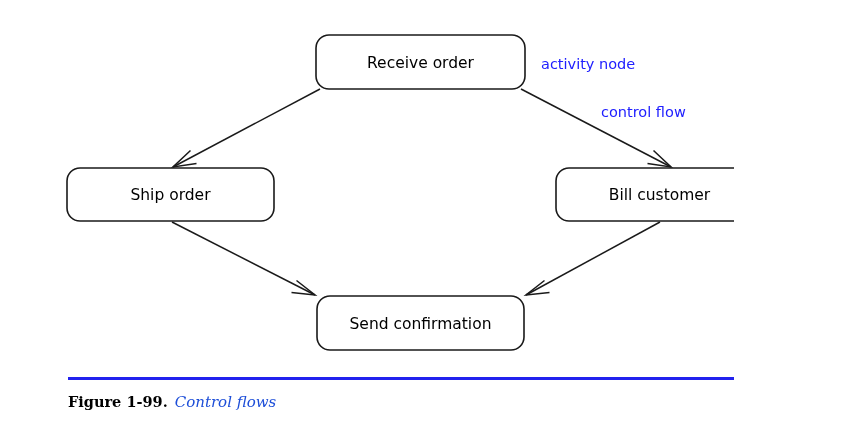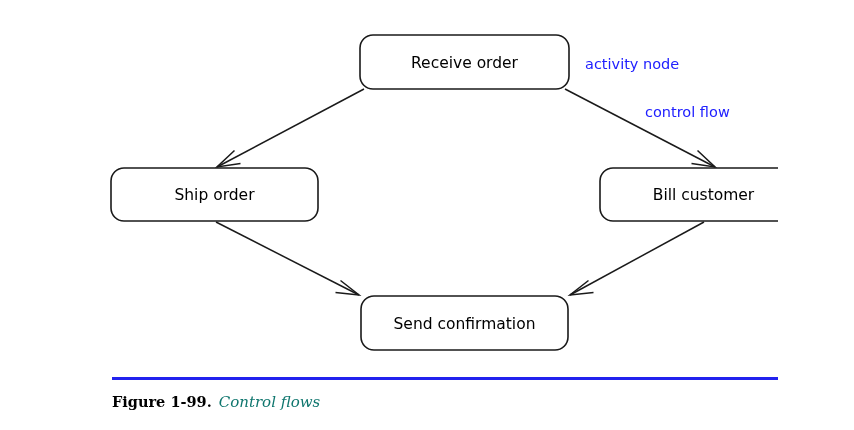--- a/index.html
+++ b/index.html
@@ -7,21 +7,20 @@
     padding: 0;
     background: #ffffff;
   }
   #page {
     position: relative;
     width: 734px;
     height: 430px;
     background: #ffffff;
     overflow: hidden;
     font-family: "DejaVu Sans", sans-serif;
-    margin-left: 44px;
   }
 
   
   #diagram {
     position: absolute;
     left: 0;
     top: 0;
     width: 854px;
     height: 430px;
   }
@@ -77,21 +76,21 @@
   #caption .fig-num {
     font-family: "DejaVu Serif", serif;
     font-weight: bold;
     font-size: 14.5px;
     color: #000000;
   }
   #caption .fig-title {
     font-family: "DejaVu Serif", serif;
     font-style: italic;
     font-size: 15px;
-    color: #0f766e;
+    color: #1d4ed8;
     margin-left: 7px;
   }
 
   
   #edge-band {
     position: absolute;
     left: 820px;
     top: 0;
     width: 34px;
     height: 430px;

